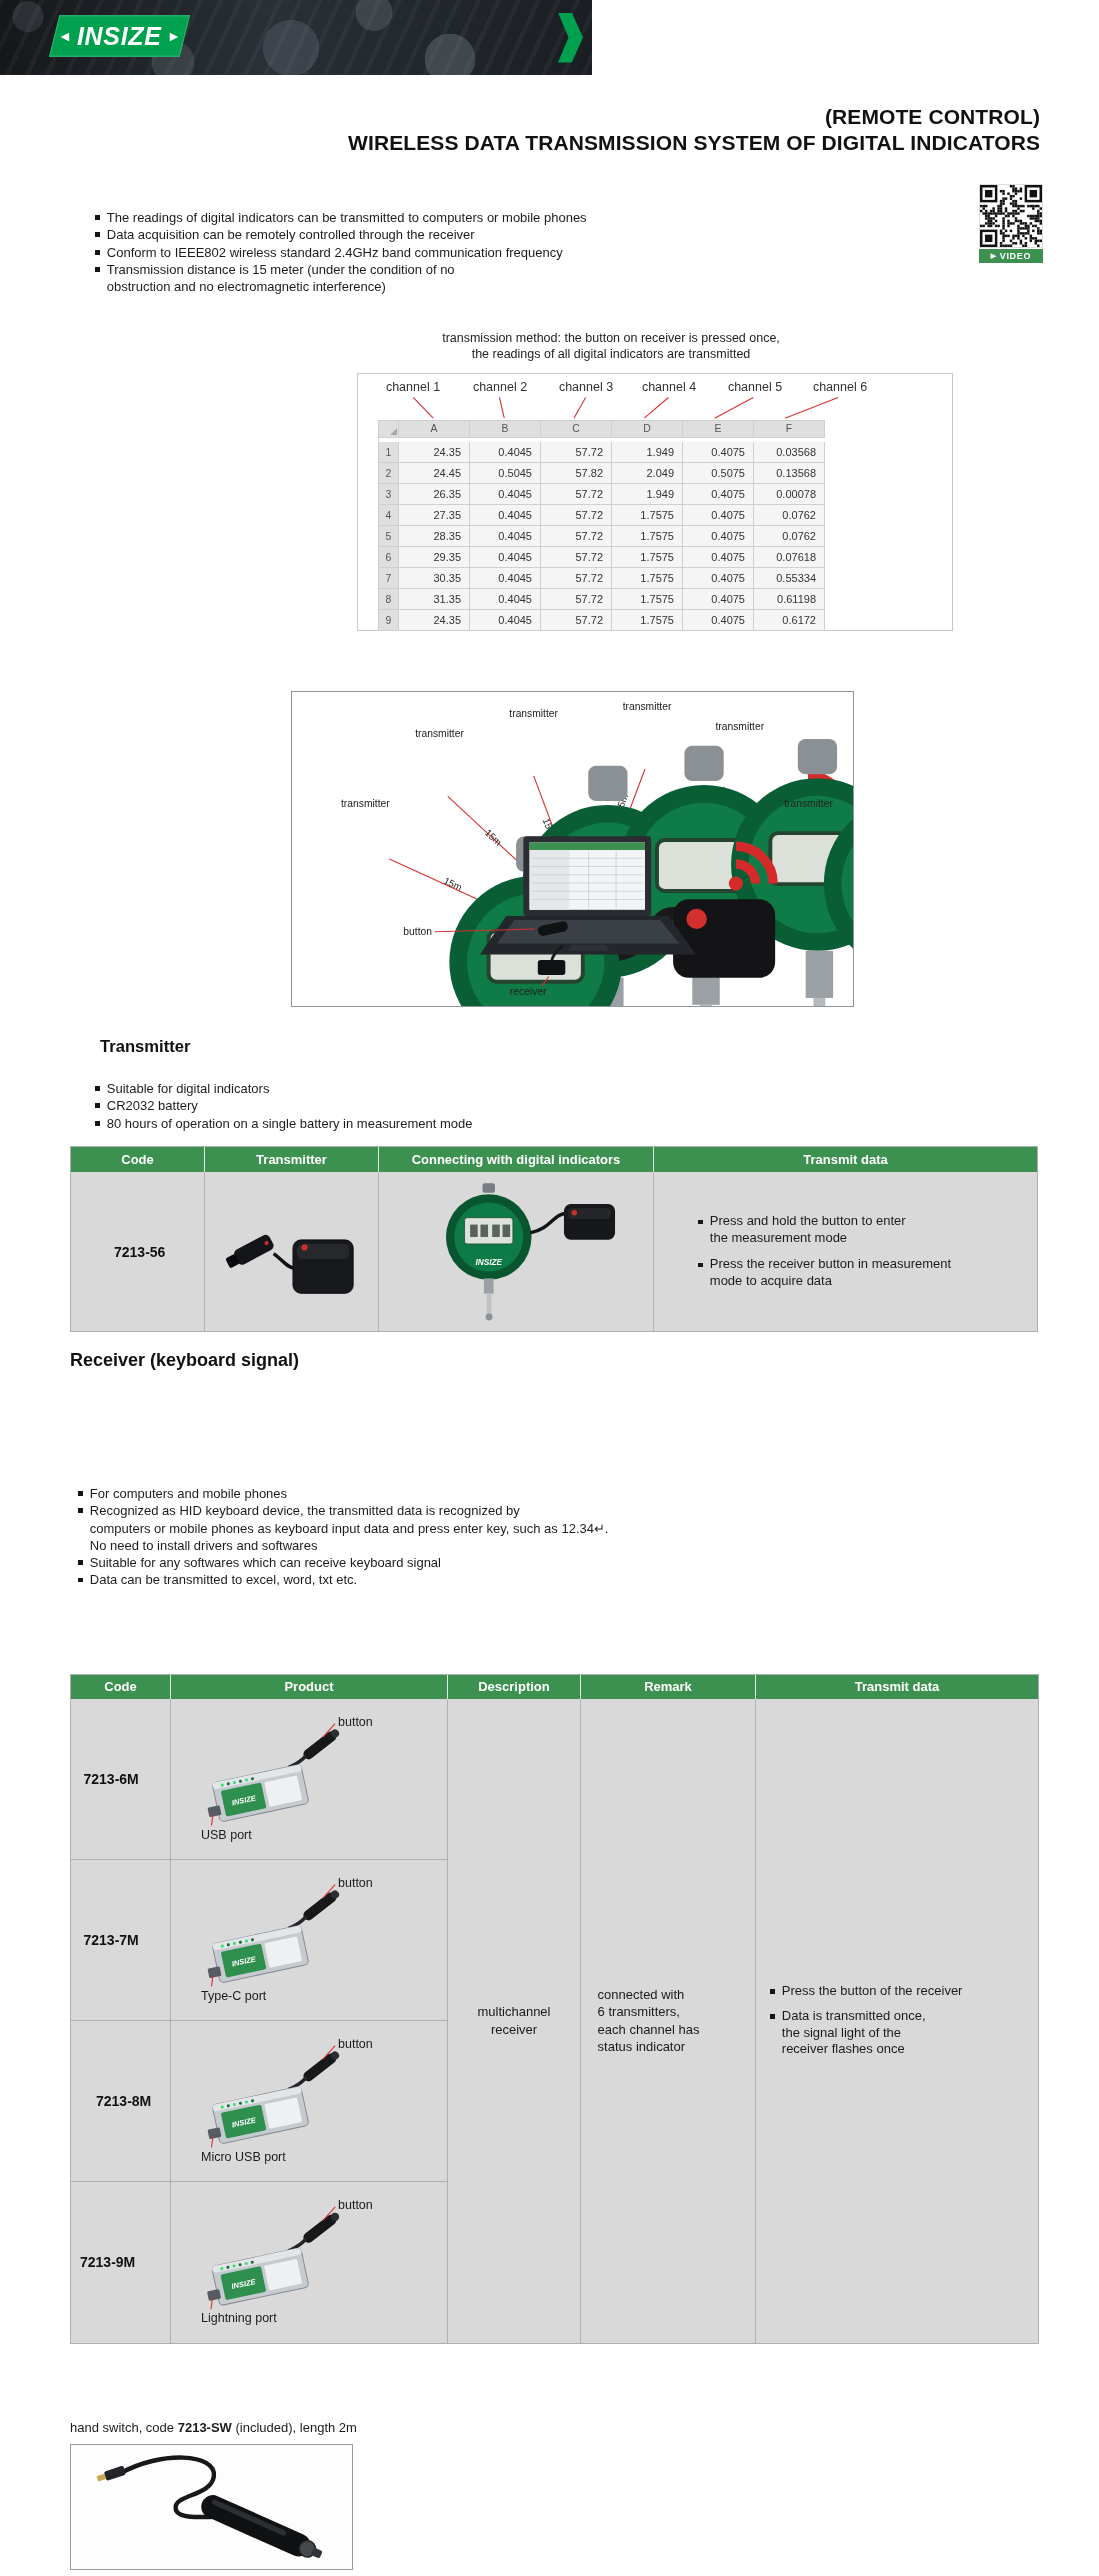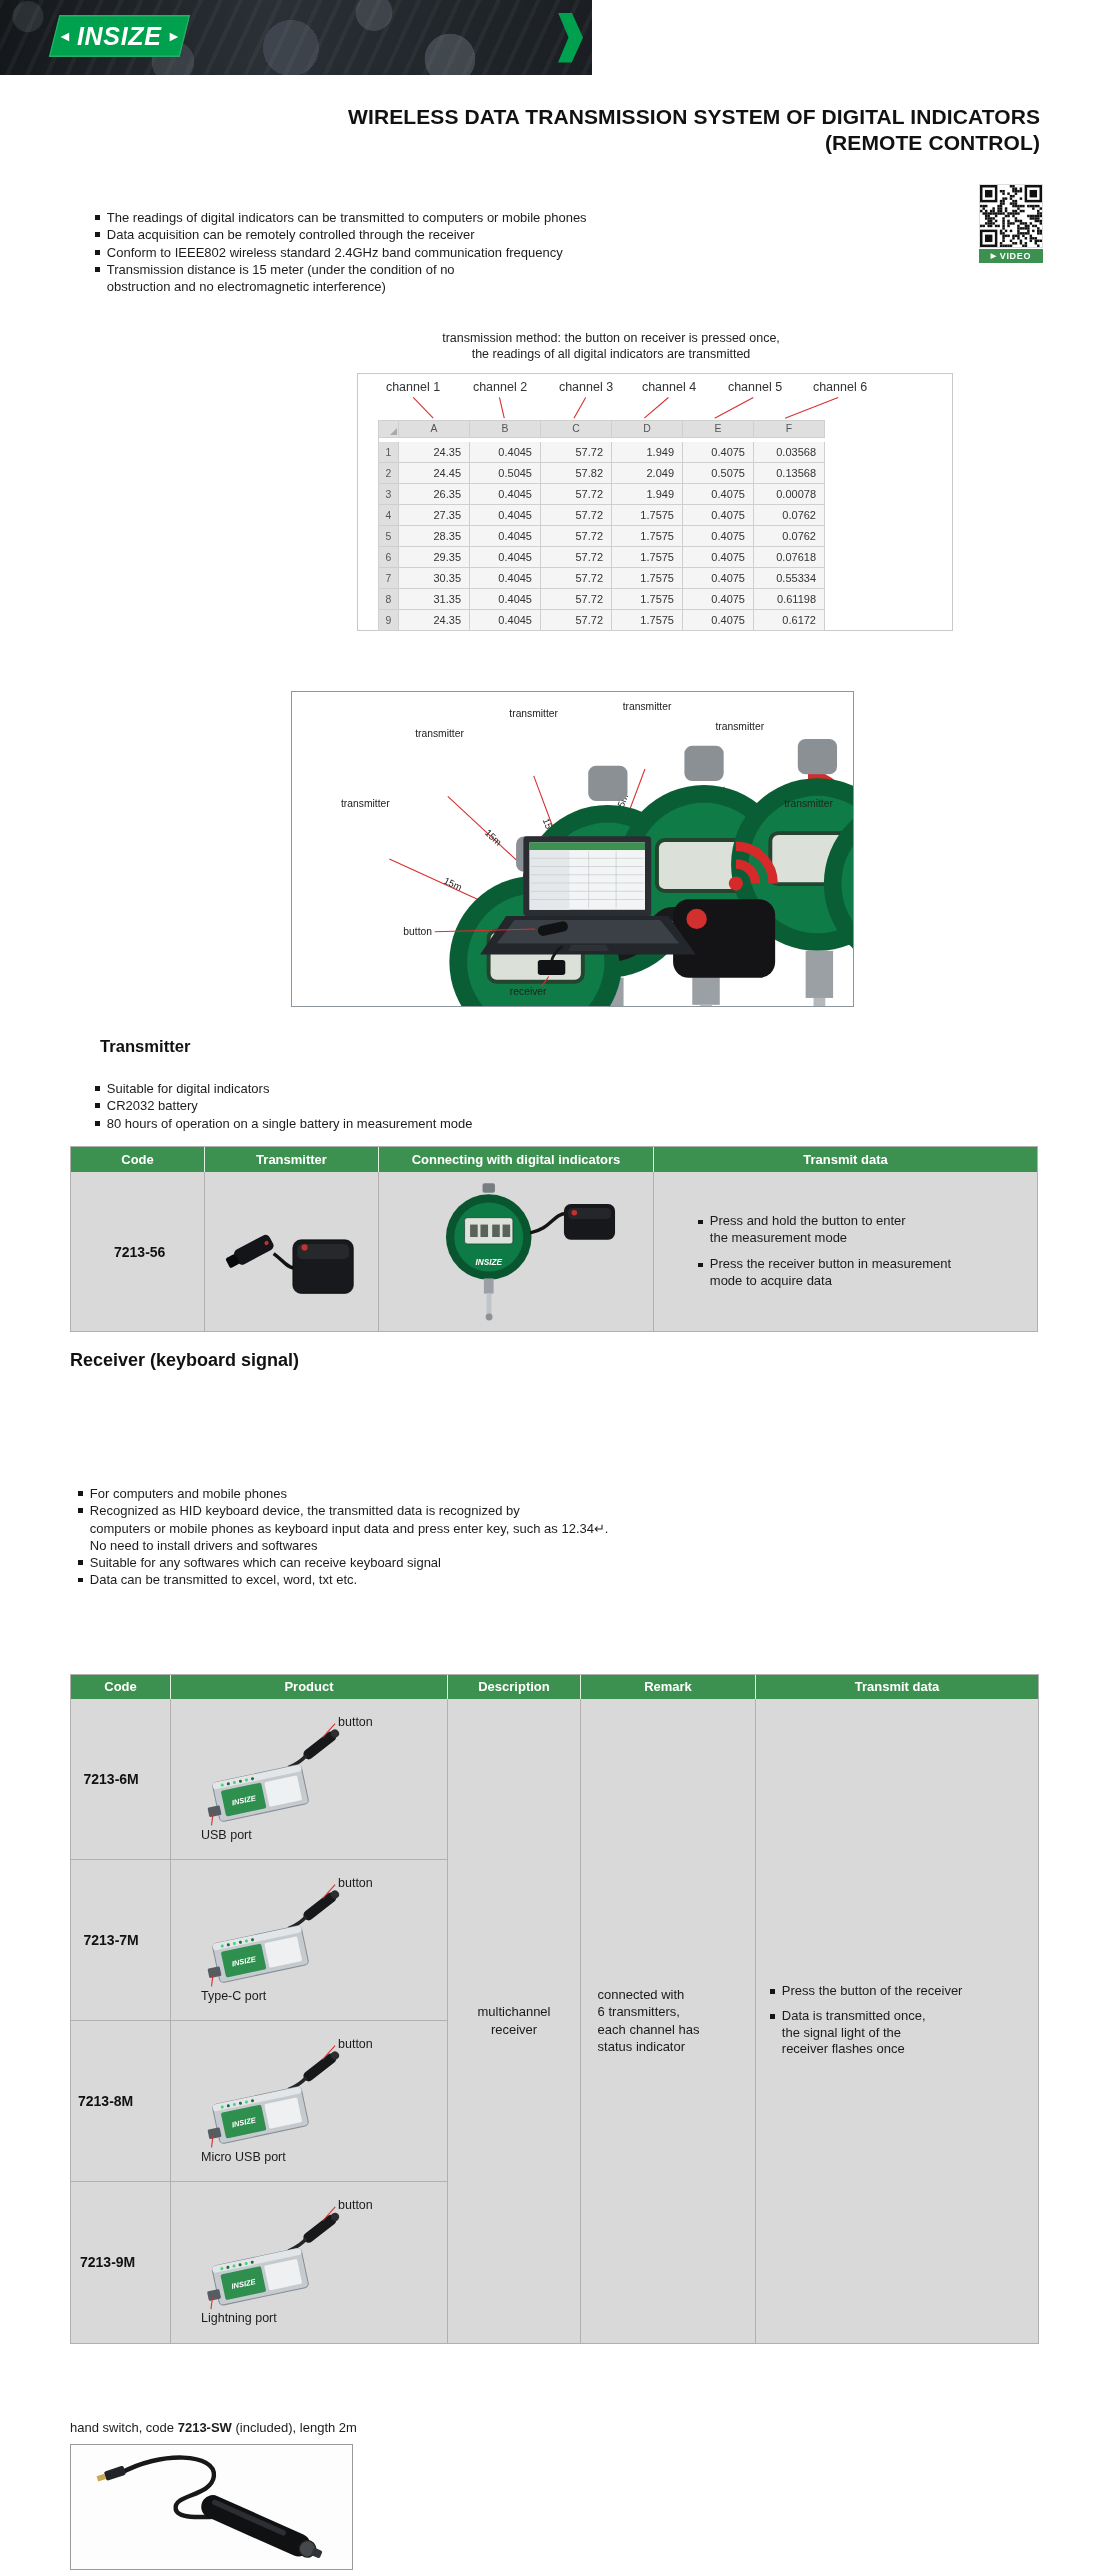--- a/index.html
+++ b/index.html
@@ -145,22 +145,22 @@
 <div class="banner abs">
   <div class="logo abs">
     <span class="logo-arr">◄</span>
     <span class="logo-text">INSIZE</span>
     <span class="logo-arr">►</span>
   </div>
   <div class="banner-chev abs"></div>
 </div>
 
 <div class="title abs">
+  <div>(REMOTE CONTROL)</div>
   <div>WIRELESS DATA TRANSMISSION SYSTEM OF DIGITAL INDICATORS</div>
-  <div>(REMOTE CONTROL)</div>
 </div>
 
 <div class="features abs">
     <div class="bullet-item">
       <span class="sq"></span>
       <span class="btxt">The readings of digital indicators can be transmitted to computers or mobile phones</span>
     </div>
     <div class="bullet-item">
       <span class="sq"></span>
       <span class="btxt">Data acquisition can be remotely controlled through the receiver</span>
@@ -672,21 +672,21 @@
   <div class="td" style="grid-row:3; grid-column:2">
     <svg class="cell-art" viewBox="0 0 400 233">
       <use href="#recv" x="20" y="30" width="260" height="180"></use>
       <line class="redline" x1="238" y1="36" x2="220" y2="56"></line>
       <line class="redline" x1="60" y1="168" x2="58" y2="184"></line>
     </svg>
     <span class="prod-label" style="left:167px; top:16.6px">button</span>
     <span class="prod-label" style="left:30px; top:129px">Type-C port</span>
   </div>
 
-  <div class="td codecell" style="grid-row:4; grid-column:1; padding-left:7px">
+  <div class="td codecell" style="grid-row:4; grid-column:1; padding-left:25px">
     <span>7213-8M</span>
   </div>
   <div class="td" style="grid-row:4; grid-column:2">
     <svg class="cell-art" viewBox="0 0 400 233">
       <use href="#recv" x="20" y="30" width="260" height="180"></use>
       <line class="redline" x1="238" y1="36" x2="220" y2="56"></line>
       <line class="redline" x1="60" y1="168" x2="58" y2="184"></line>
     </svg>
     <span class="prod-label" style="left:167px; top:16.6px">button</span>
     <span class="prod-label" style="left:30px; top:129px">Micro USB port</span>

